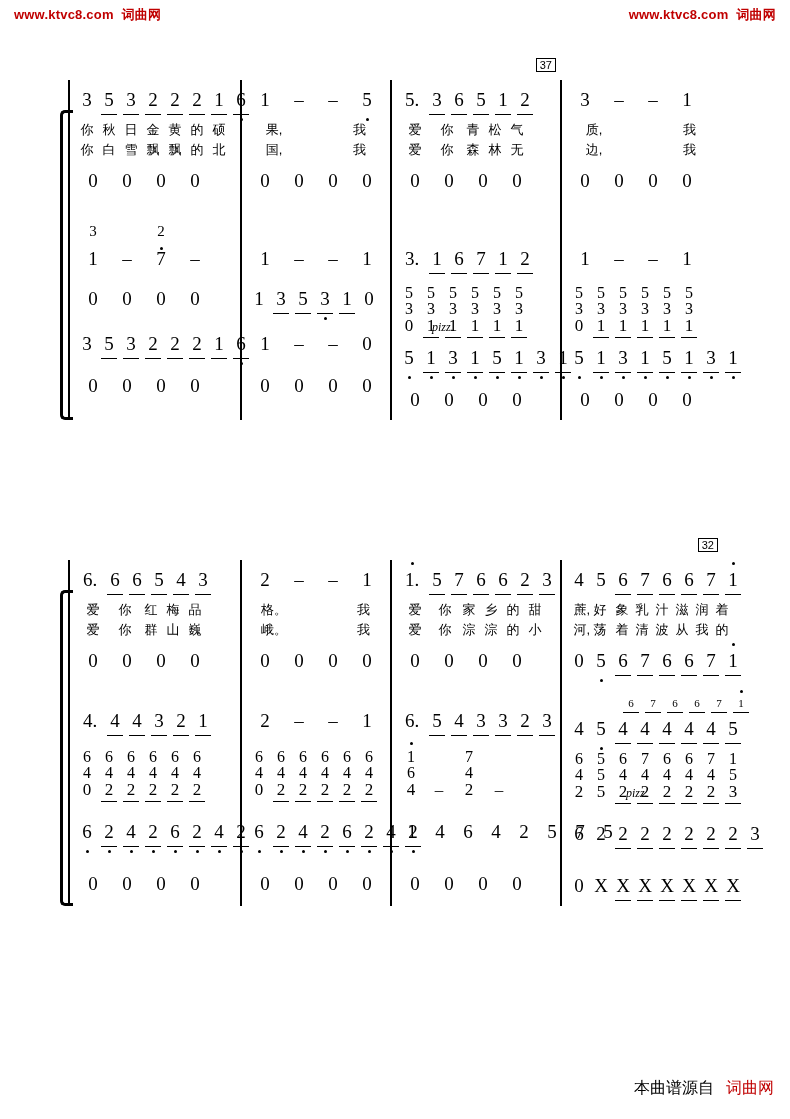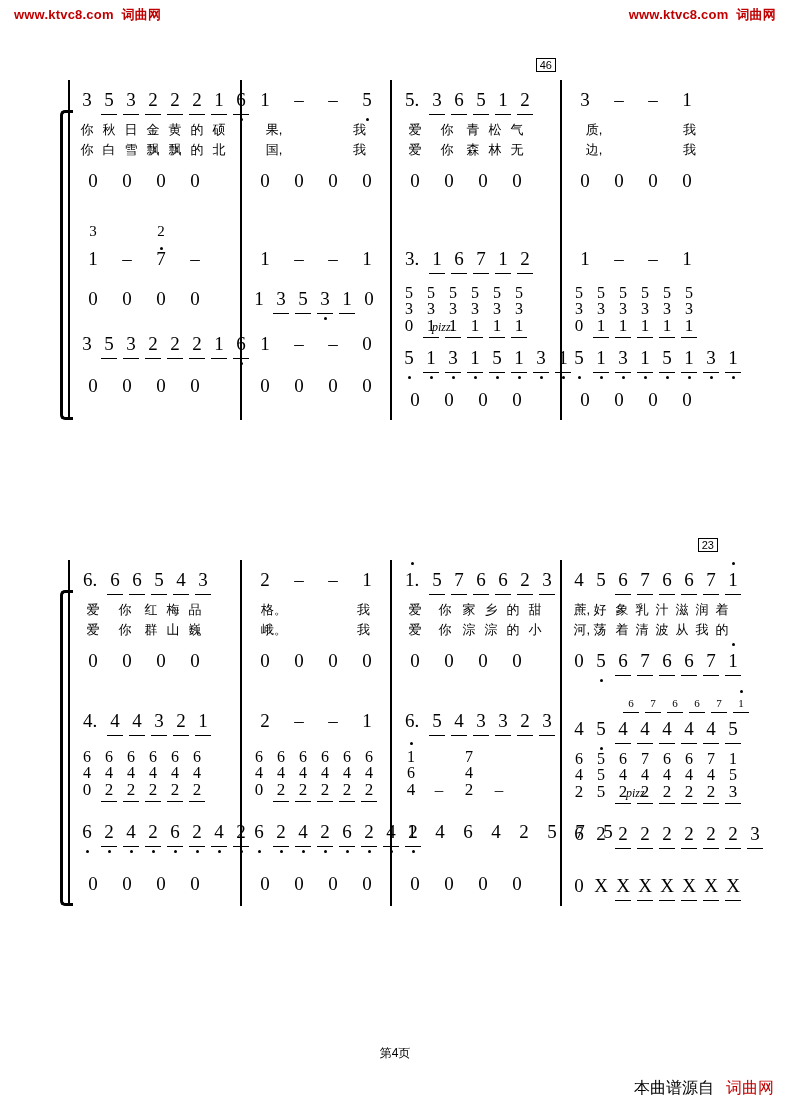--- a/index.html
+++ b/index.html
@@ -373,21 +373,21 @@
             <span class="n w3">0</span>
             <span class="n w3">0</span>
             <span class="n w3">0</span>
             <span class="n w3">0</span>
           </span>
         </div>
       </div>
 
       <div class="measure" style="width:170px">
         <div class="row r-melody">
-          <span class="rehearsal">46</span>
+          <span class="rehearsal">37</span>
           <span class="notes">
             <span class="n w2">5.</span>
             <span class="n w1 u1">3</span>
             <span class="n w1 u1">6</span>
             <span class="n w1 u1">5</span>
             <span class="n w1 u1">1</span>
             <span class="n w1 u1">2</span>
           </span>
         </div>
         <div class="row r-lyric">
@@ -878,21 +878,21 @@
             <span class="n w3">0</span>
             <span class="n w3">0</span>
             <span class="n w3">0</span>
             <span class="n w3">0</span>
           </span>
         </div>
       </div>
 
       <div class="measure" style="width:160px;border-right:none">
         <div class="row r-melody">
-          <span class="rehearsal">23</span>
+          <span class="rehearsal">32</span>
           <span class="notes">
             <span class="n w1">4</span>
             <span class="n w1">5</span>
             <span class="n w1 u1">6</span>
             <span class="n w1 u1">7</span>
             <span class="n w1 u1">6</span>
             <span class="n w1 u1">6</span>
             <span class="n w1 u1">7</span>
             <span class="n w1 u1 dot-high">1</span>
           </span>
@@ -1022,20 +1022,19 @@
             <span class="n w1 u1">X</span>
             <span class="n w1 u1">X</span>
             <span class="n w1 u1">X</span>
           </span>
         </div>
       </div>
 
     </div>
   </div>
 
-  <div class="pagenum">第4页</div>
 
   <div class="footer">
     <span class="f1">本曲谱源自</span>
     <span class="f2">词曲网</span>
   </div>
 
 </div>
 
 </body></html>

